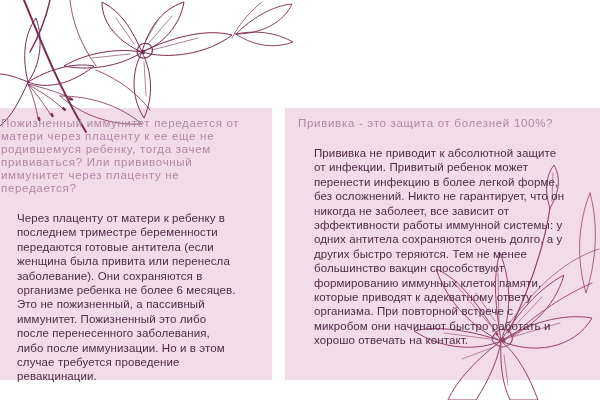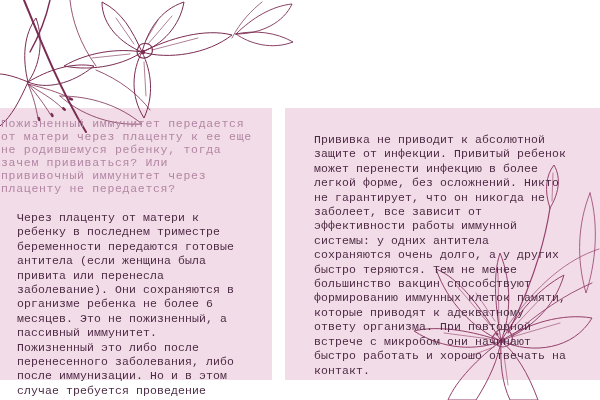--- a/index.html
+++ b/index.html
@@ -9,21 +9,20 @@
     height: 400px;
     overflow: hidden;
     background: #ffffff;
     font-family: "Liberation Sans", "DejaVu Sans", sans-serif;
   }
   .slide {
     position: relative;
     width: 600px;
     height: 400px;
     background: #ffffff;
-    font-family: Liberation Mono, monospace;
   }
   .panel {
     position: absolute;
     top: 108px;
     height: 272px;
     background: #f2dce7;
     z-index: 1;
   }
   .panel-left  { left: 0;     width: 272px; }
   .panel-right { left: 285px; width: 315px; }
@@ -145,16 +144,17 @@
       <circle cx="119" cy="171" r="1.5" fill="#94406c" stroke="none"></circle>
     </g>
   </svg>
 
   <div class="textblock textblock-left">
     <h2 class="panel-heading">Пожизненный иммунитет передается от матери через плаценту к ее еще не родившемуся ребенку, тогда зачем прививаться? Или прививочный иммунитет через плаценту не передается?</h2>
     <p class="panel-body">Через плаценту от матери к ребенку в последнем триместре беременности передаются готовые антитела (если женщина была привита или перенесла заболевание). Они сохраняются в организме ребенка не более 6 месяцев. Это не пожизненный, а пассивный иммунитет. Пожизненный это либо после перенесенного заболевания, либо после иммунизации. Но и в этом случае требуется проведение ревакцинации.</p>
   </div>
 
   <div class="textblock textblock-right">
+    <h2 class="panel-heading">Прививка - это защита от болезней 100%?</h2>
     <p class="panel-body">Прививка не приводит к абсолютной защите от инфекции. Привитый ребенок может перенести инфекцию в более легкой форме, без осложнений. Никто не гарантирует, что он никогда не заболеет, все зависит от эффективности работы иммунной системы: у одних антитела сохраняются очень долго, а у других быстро теряются. Тем не менее большинство вакцин способствуют формированию иммунных клеток памяти, которые приводят к адекватному ответу организма. При повторной встрече с микробом они начинают быстро работать и хорошо отвечать на контакт.</p>
   </div>
 
 </div>
 
 </body></html>

